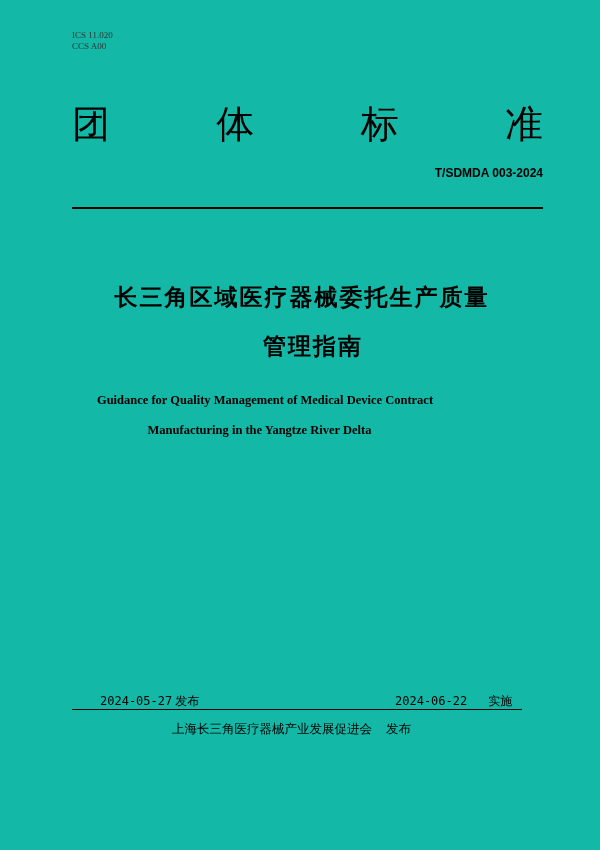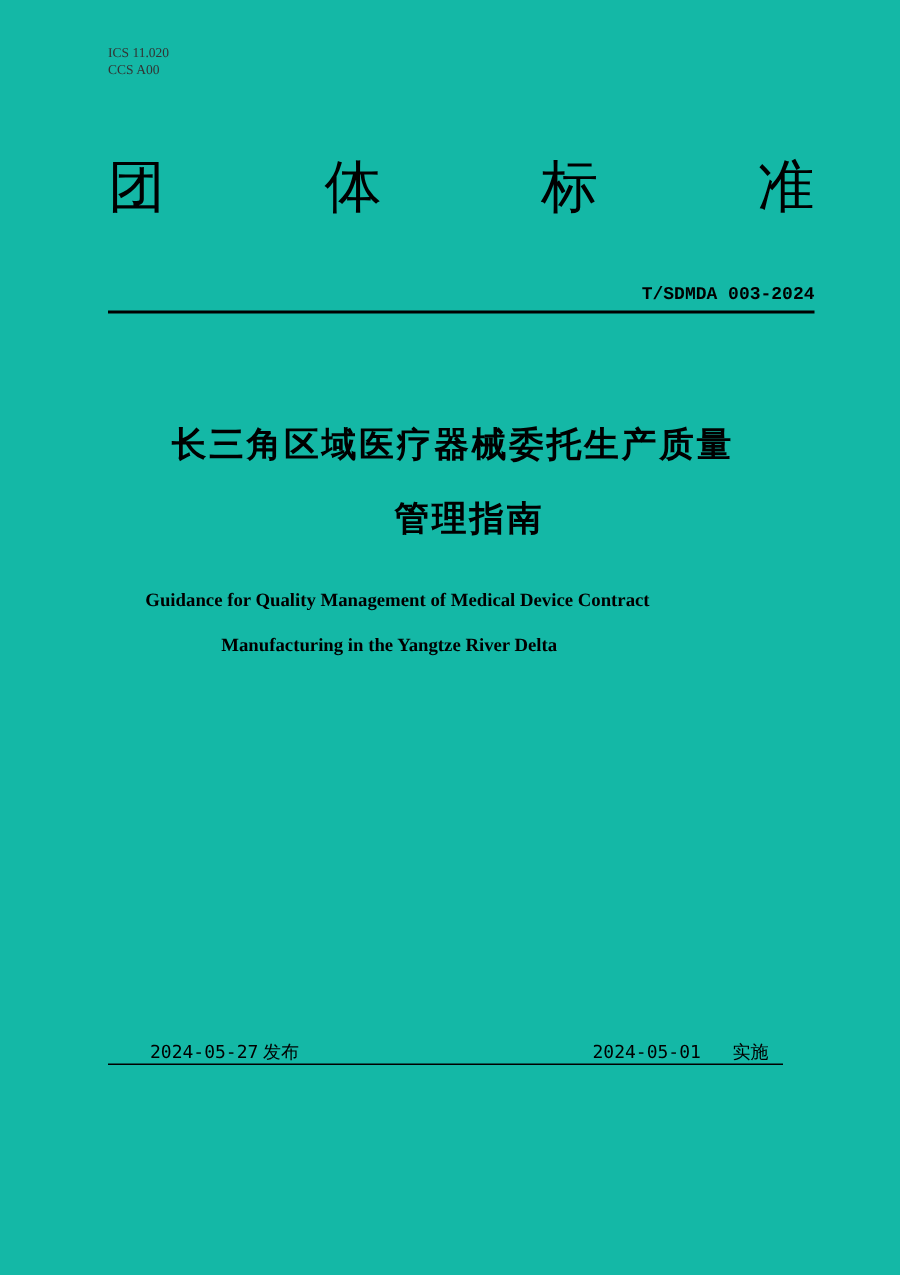--- a/index.html
+++ b/index.html
@@ -44,22 +44,22 @@
       font-family: "DejaVu Sans", sans-serif;
       font-size: 38px;
       line-height: 48px;
       font-weight: normal;
     }
     .std-type span { display: inline-block; }
 
     .std-number {
       position: absolute;
       right: 57px;
-      top: 188px;
-      font-family: Liberation Mono, monospace;
+      top: 165px;
+      font-family: Liberation Sans, sans-serif;
       font-weight: bold;
       font-size: 12px;
       line-height: 16px;
       white-space: nowrap;
     }
 
     .rule-thick {
       position: absolute;
       left: 72px;
       top: 207px;
@@ -168,19 +168,22 @@
   <div class="title-cn l2">管理指南</div>
 
   <div class="title-en l1">Guidance for Quality Management of Medical Device Contract</div>
   <div class="title-en l2">Manufacturing in the Yangtze River Delta</div>
 
   <div class="date-issue">
     <span>2024-05-27</span><span class="lbl">发布</span>
   </div>
 
   <div class="date-impl">
-    <span>2024-05-01</span><span class="lbl">实施</span>
+    <span>2024-06-22</span><span class="lbl">实施</span>
   </div>
 
   <div class="rule-thin"></div>
 
+  <div class="publisher">
+    <span>上海长三角医疗器械产业发展促进会</span><span class="lbl">发布</span>
+  </div>
 
 </div>
 
 </body></html>

